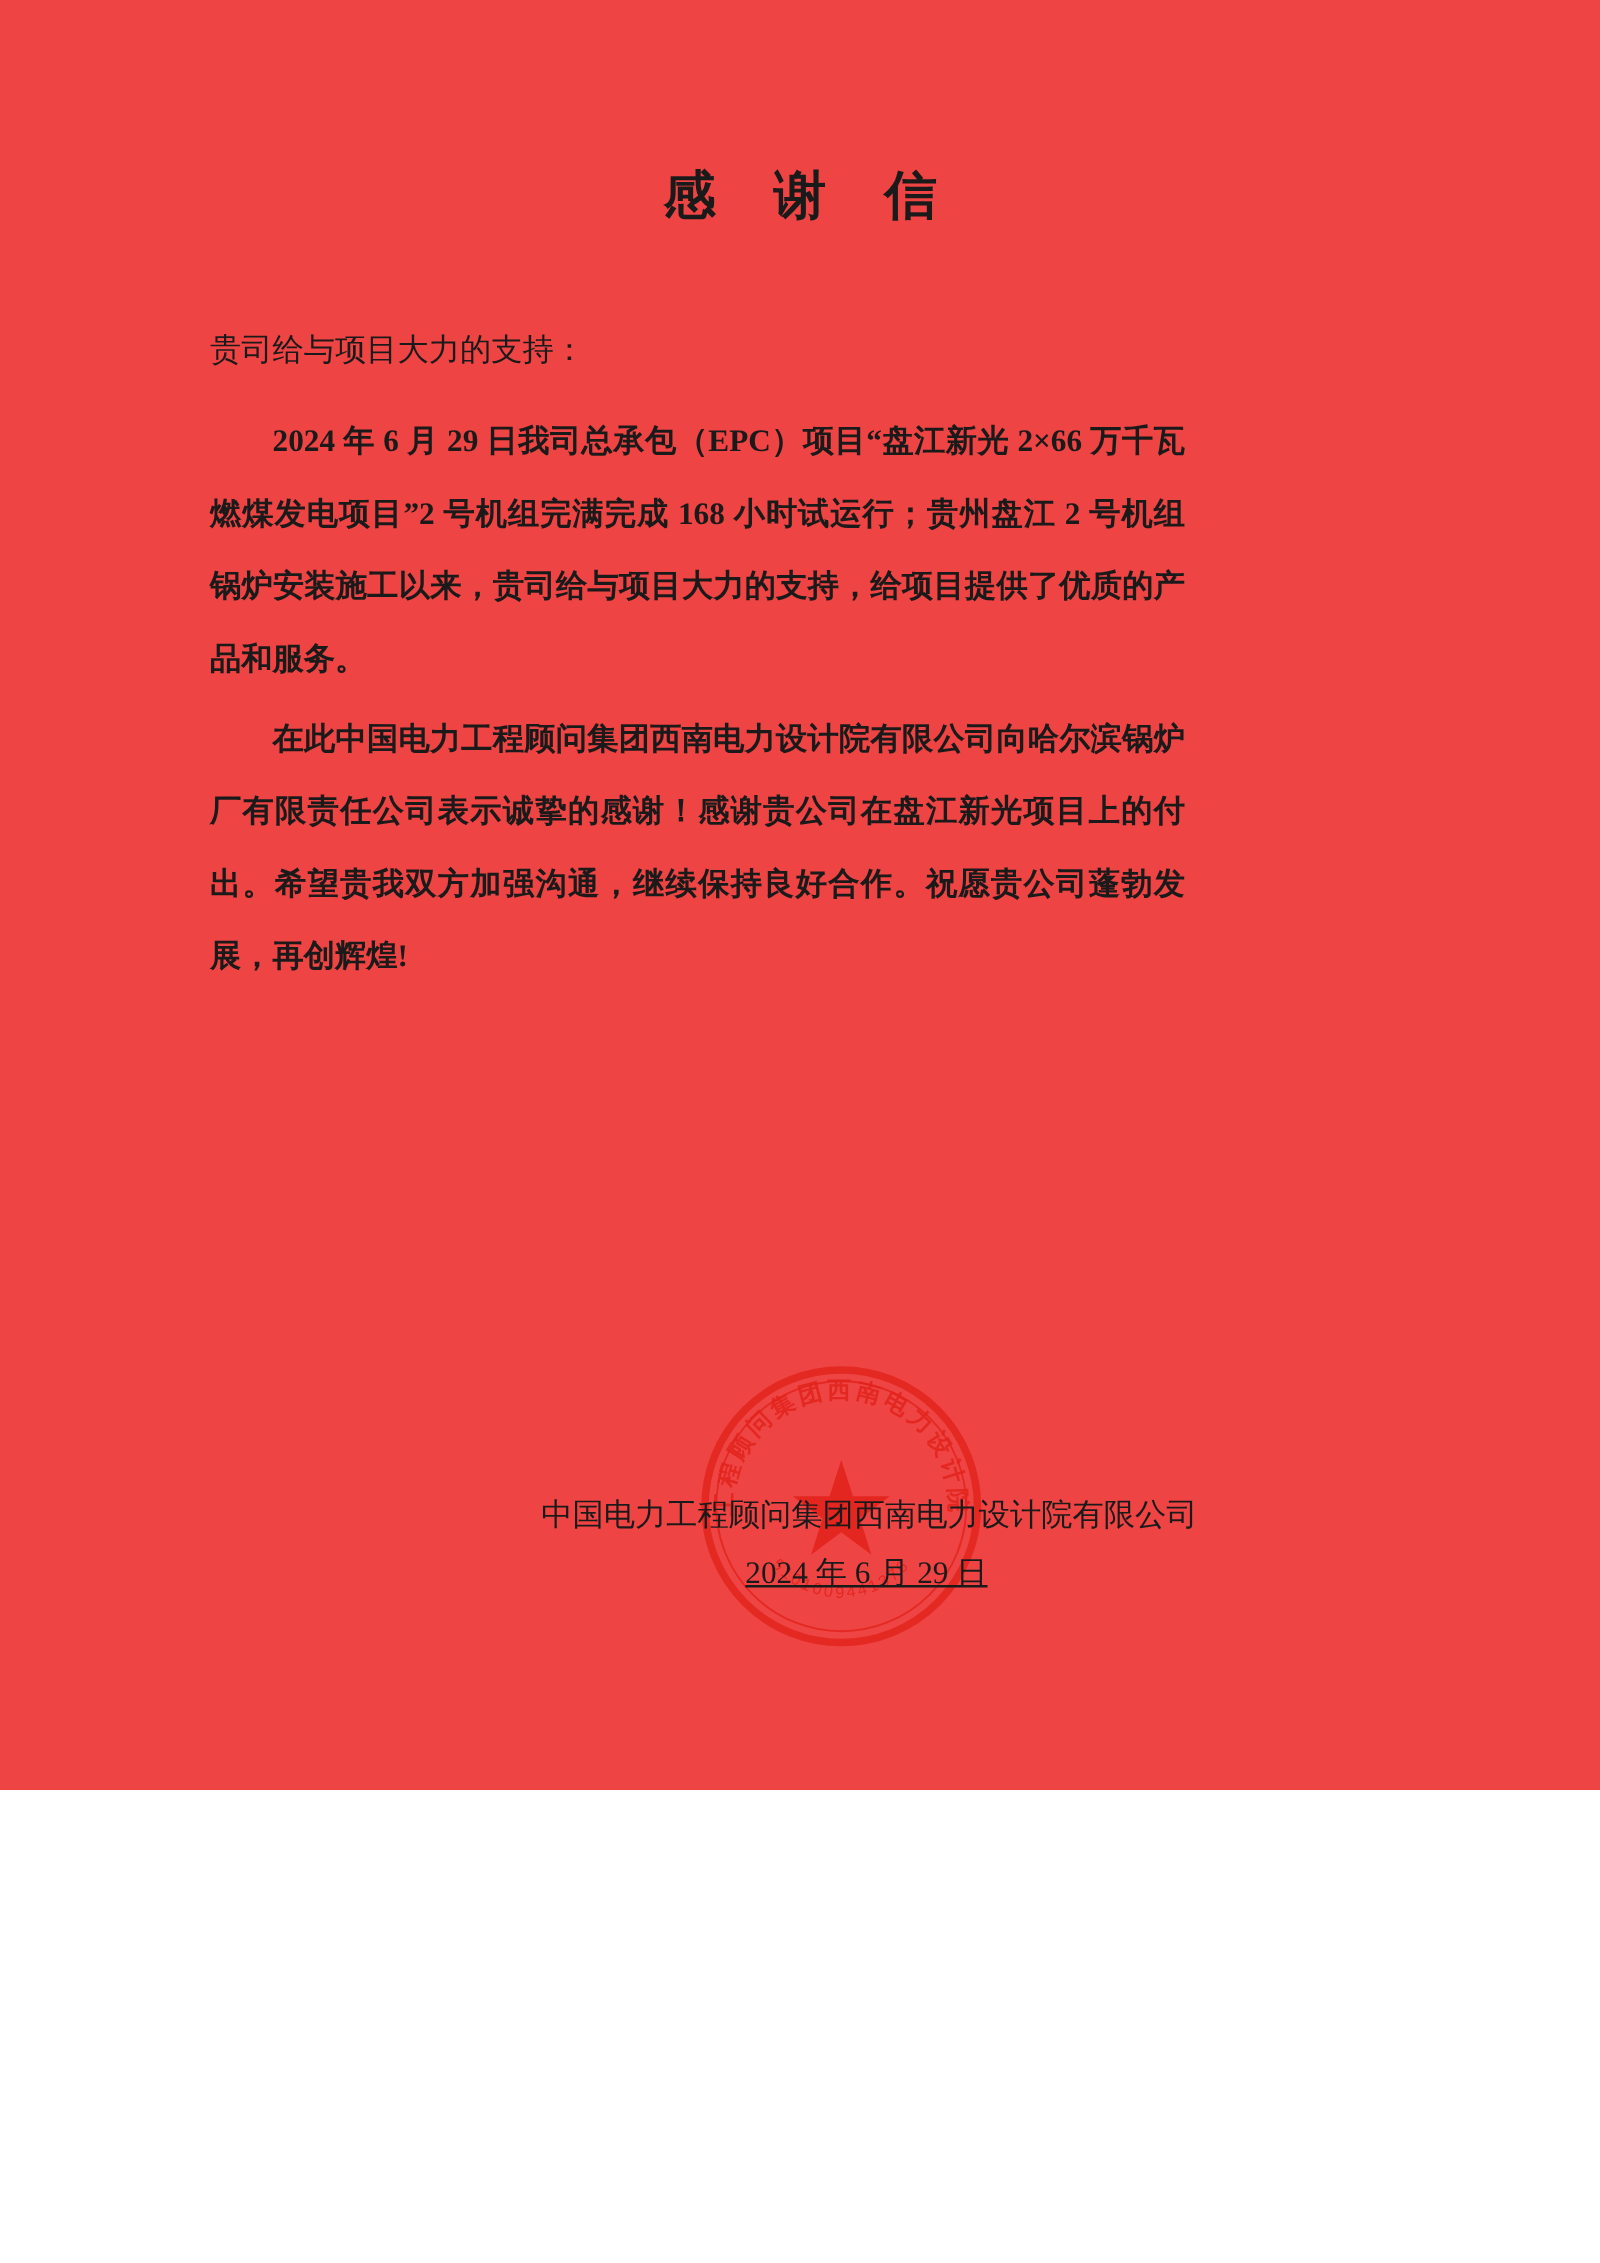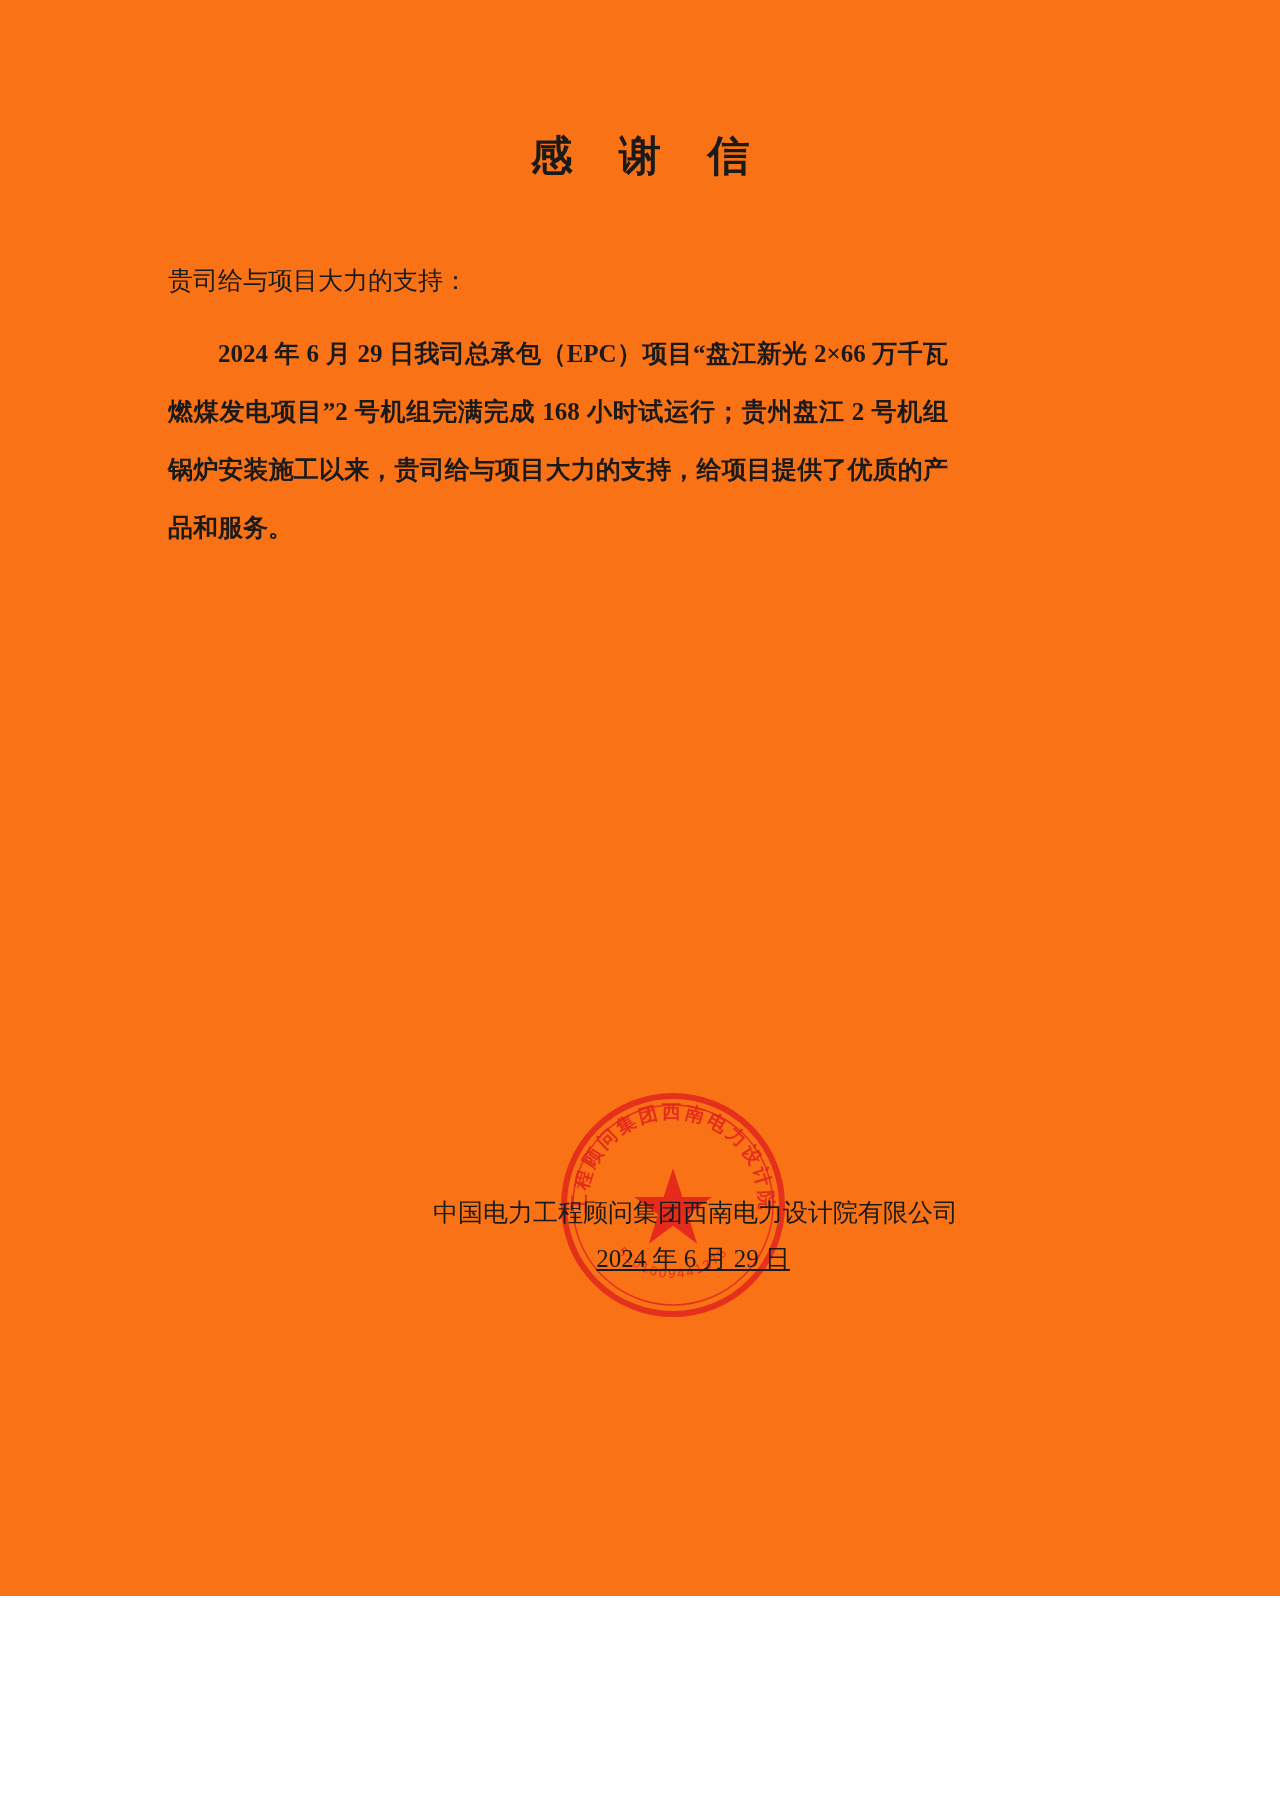--- a/index.html
+++ b/index.html
@@ -14,22 +14,22 @@
     font-family: "Liberation Serif", "DejaVu Serif", serif;
     color: #1a1a1a;
     overflow: hidden;
   }
 
   .page {
     position: absolute;
     left: 0;
     top: 0;
     width: 1280px;
-    height: 1596px;
-    background: #f97316;
+    height: 1432px;
+    background: #ef4444;
   }
 
   .doc-title {
     position: absolute;
     left: 0;
     top: 128px;
     width: 1280px;
     text-align: center;
     font-size: 42px;
     font-weight: bold;
@@ -117,20 +117,21 @@
 </head>
 <body>
 
 <div class="page">
 
   <div class="doc-title">感 谢 信</div>
 
   <div class="body-block">
     <div class="salutation">贵司给与项目大力的支持：</div>
     <p class="para">2024 年 6 月 29 日我司总承包（EPC）项目“盘江新光 2×66 万千瓦燃煤发电项目”2 号机组完满完成 168 小时试运行；贵州盘江 2 号机组锅炉安装施工以来，贵司给与项目大力的支持，给项目提供了优质的产品和服务。</p>
+    <p class="para">在此中国电力工程顾问集团西南电力设计院有限公司向哈尔滨锅炉厂有限责任公司表示诚挚的感谢！感谢贵公司在盘江新光项目上的付出。希望贵我双方加强沟通，继续保持良好合作。祝愿贵公司蓬勃发展，再创辉煌!</p>
   </div>
 
   <div class="seal">
     <svg width="230" height="230" viewBox="0 0 230 230" xmlns="http://www.w3.org/2000/svg">
       <defs>
         <path id="sealArc" d="M 28,115 A 87,87 0 1 1 202,115"></path>
         <path id="sealArcBottom" d="M 42,115 A 73,73 0 0 0 188,115"></path>
       </defs>
       <circle class="seal-ring" cx="115" cy="115" r="109" stroke-width="6"></circle>
       <circle class="seal-ring" cx="115" cy="115" r="100" stroke-width="1.5"></circle>

